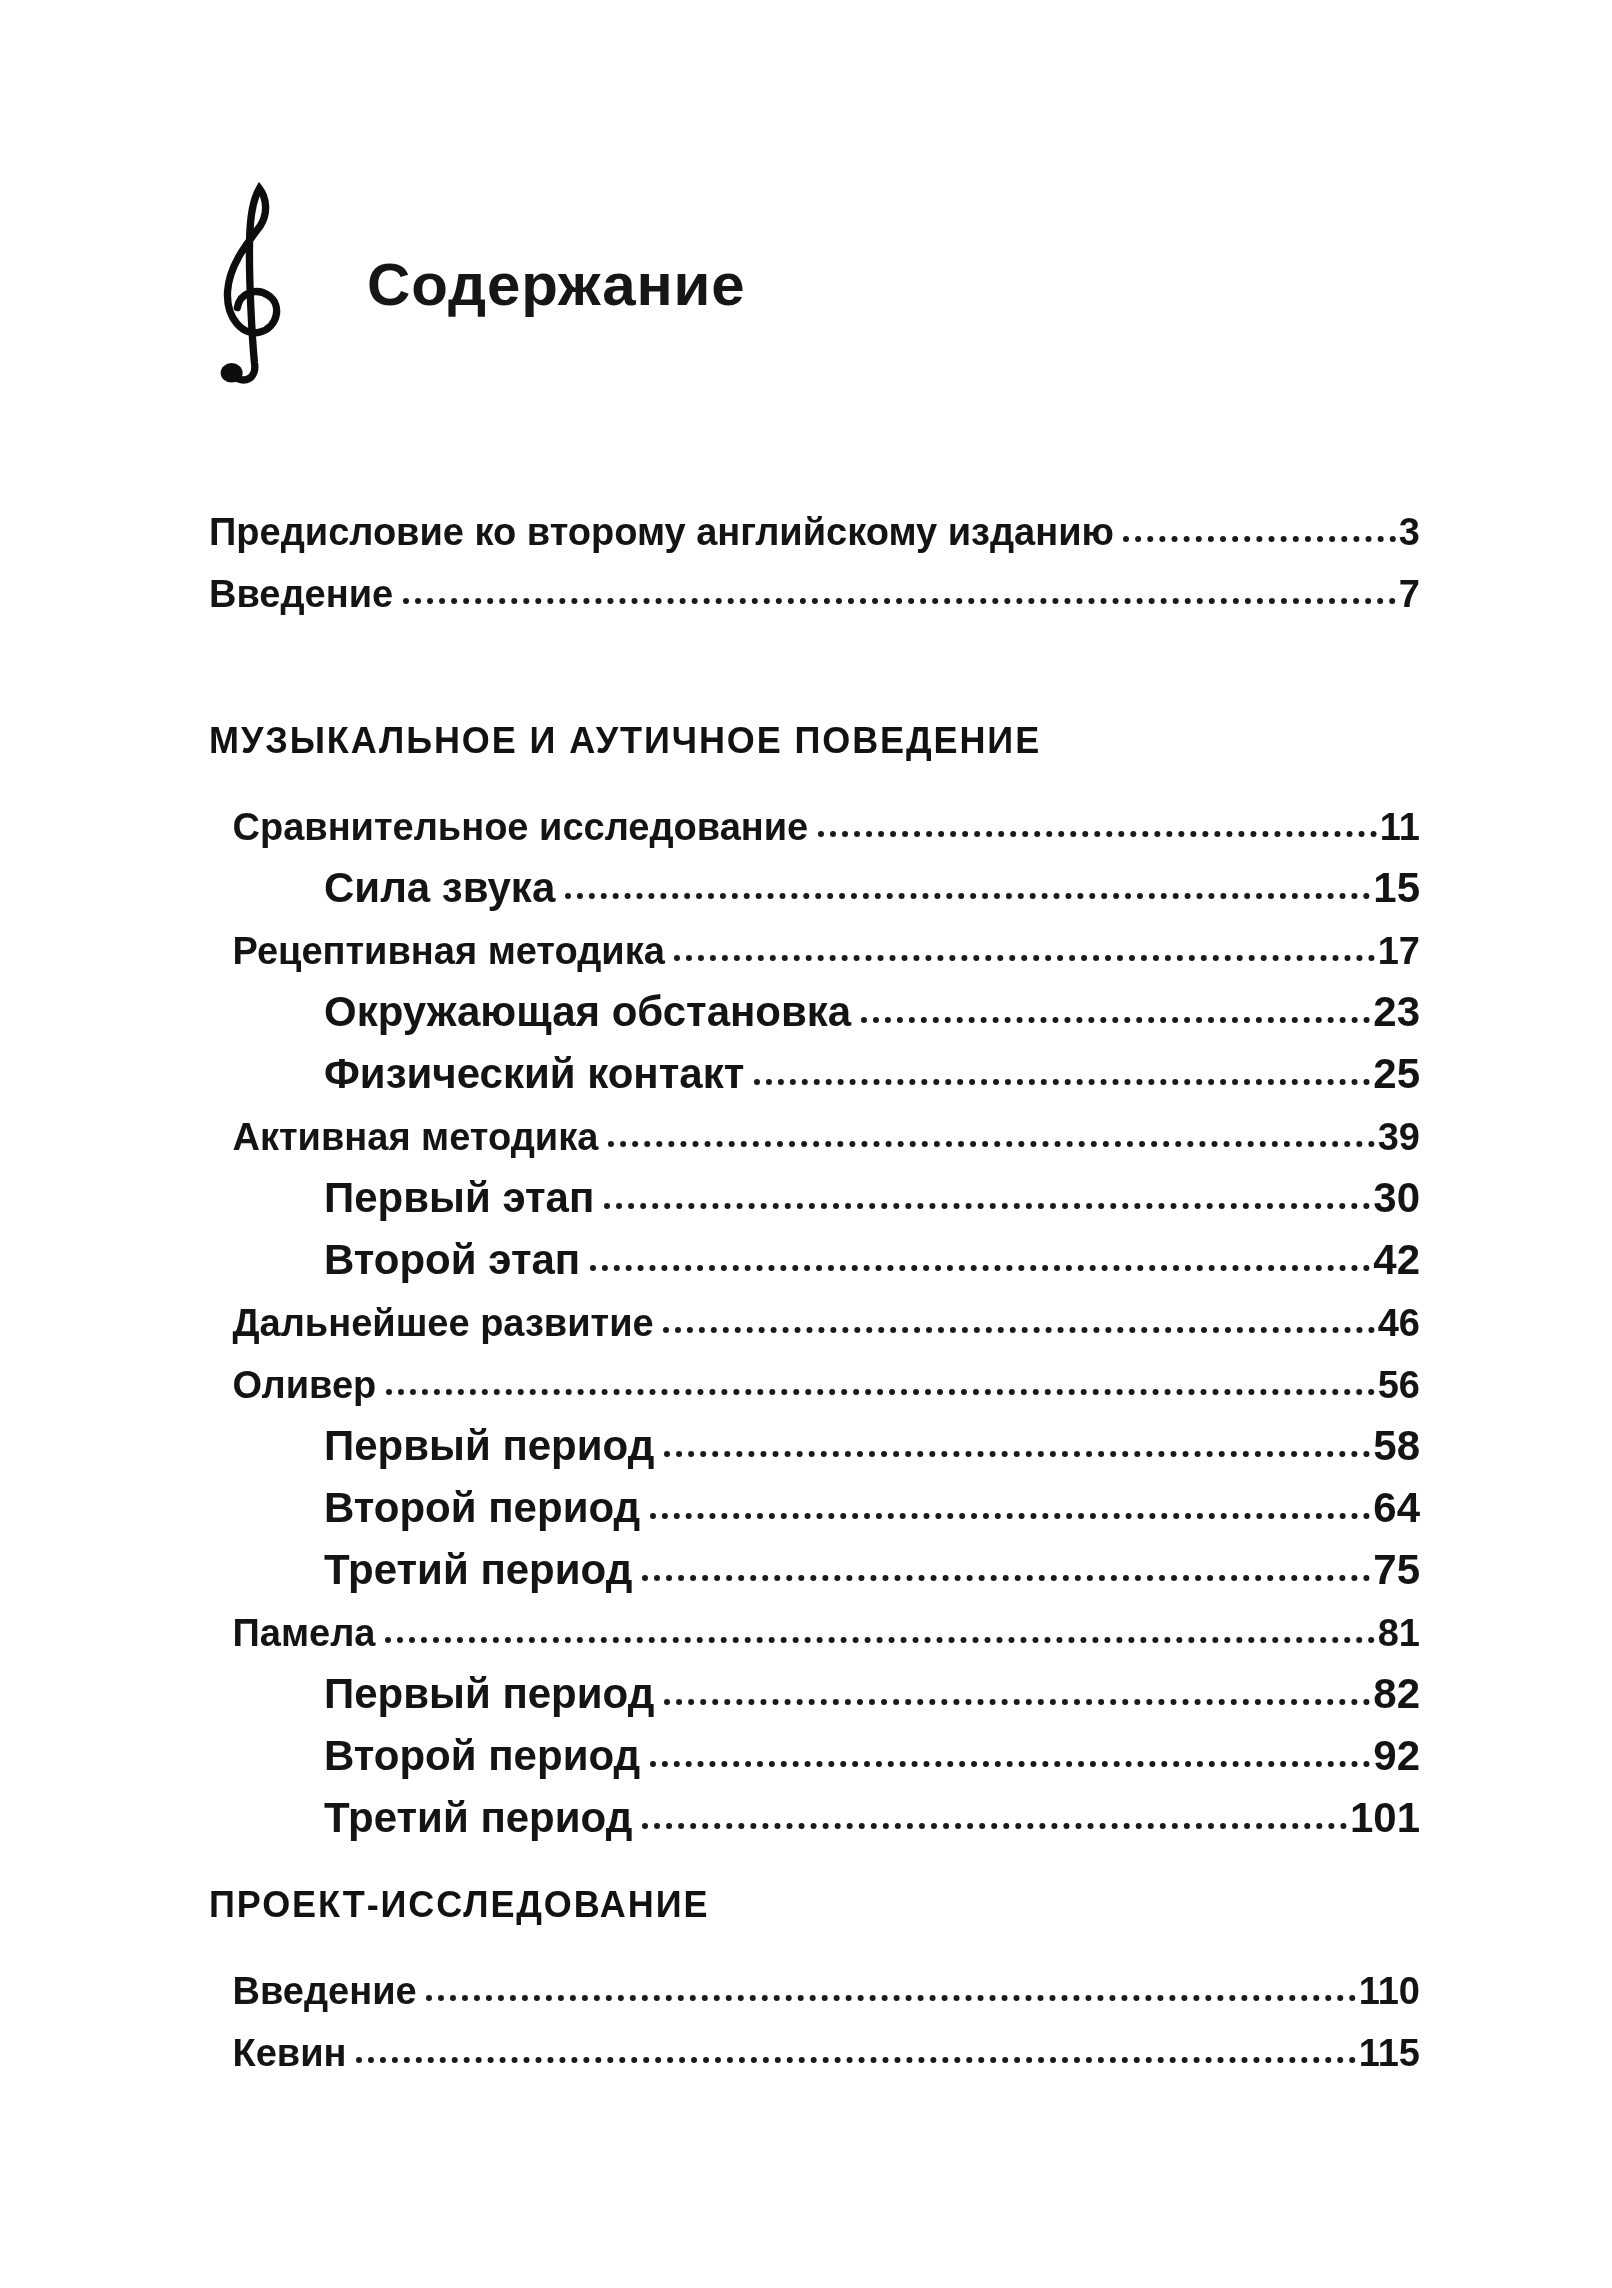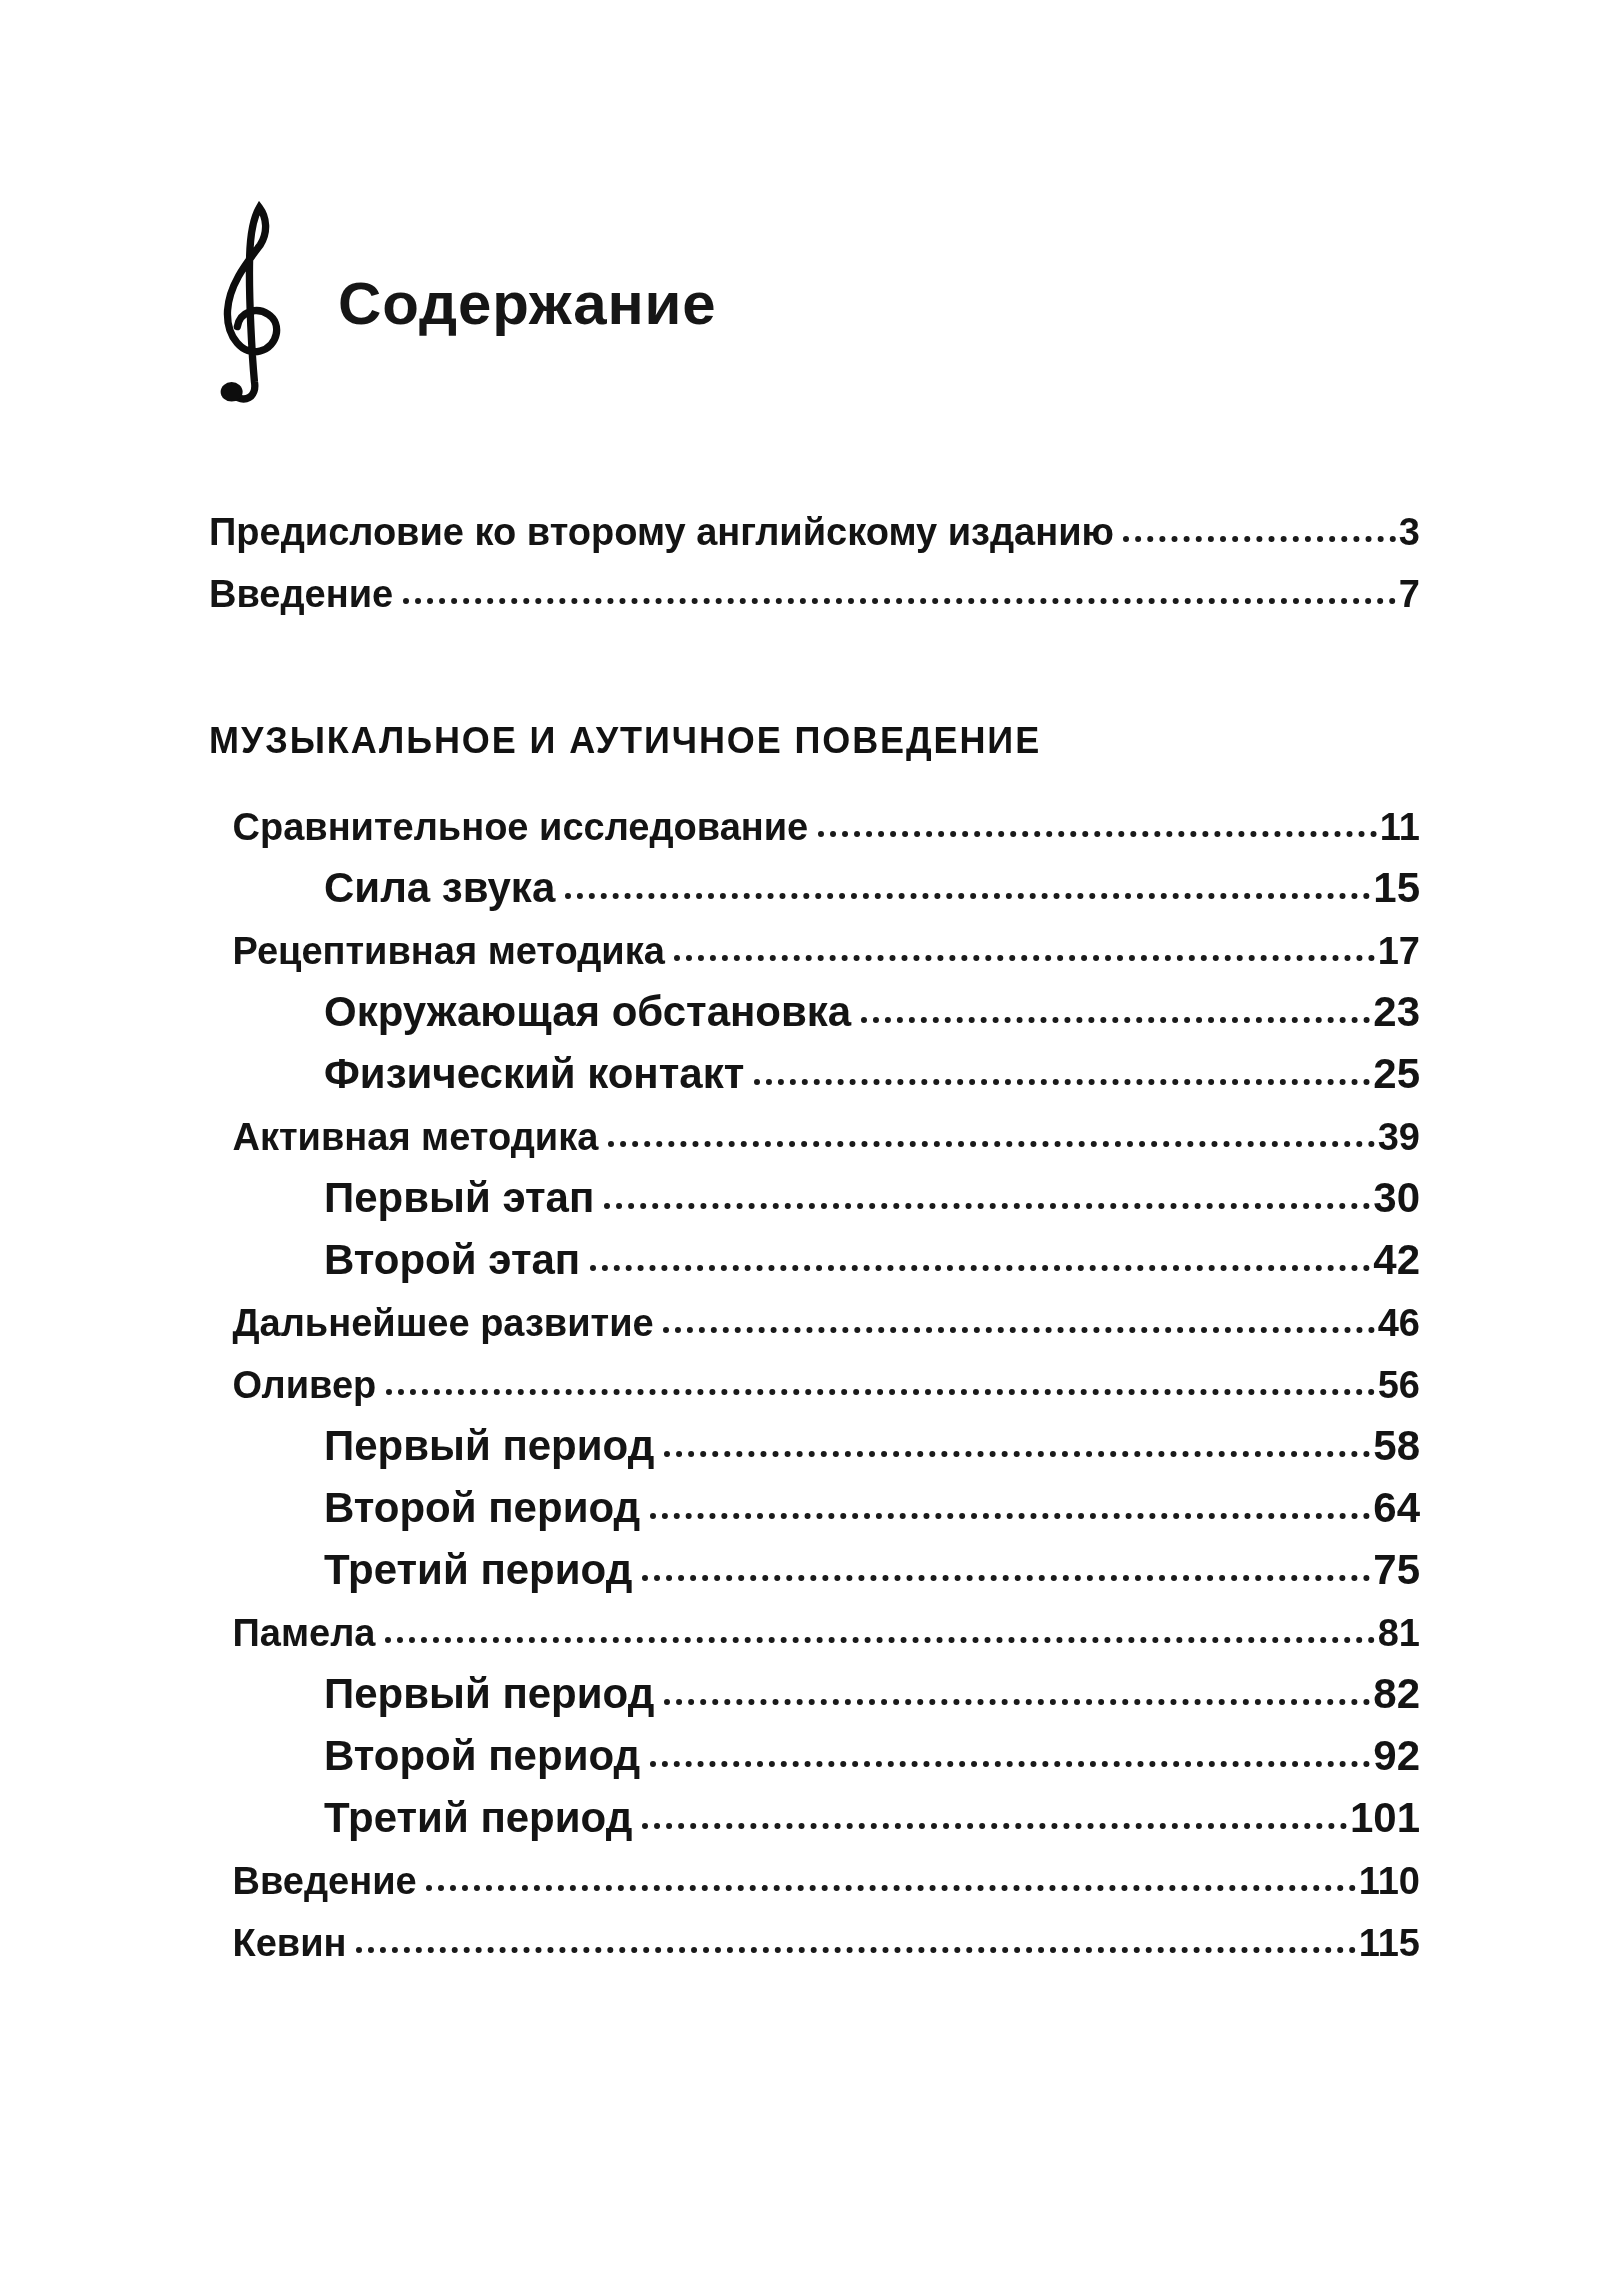--- a/index.html
+++ b/index.html
@@ -10,25 +10,25 @@
   body {
     width: 1613px;
     height: 2288px;
     position: relative;
     font-family: "Liberation Sans", sans-serif;
     color: #141414;
     overflow: hidden;
   }
   .page-header {
     position: absolute;
-    top: 201px;
+    top: 182px;
     left: 202px;
     display: flex;
     align-items: flex-start;
-    gap: 49px;
+    gap: 78px;
   }
   .clef-box {
     width: 87px;
     height: 212px;
     flex: 0 0 auto;
   }
   .page-title {
     margin: 0;
     padding-top: 68px;
     font-size: 60px;
@@ -202,20 +202,21 @@
     <span class="toc-label">Второй период</span>
     <span class="leader"></span>
     <span class="toc-page">92</span>
   </div>
 
   <div class="toc-row lvl2">
     <span class="toc-label">Третий период</span>
     <span class="leader"></span>
     <span class="toc-page">101</span>
   </div>
+<div class="section-heading second">ПРОЕКТ-ИССЛЕДОВАНИЕ</div>
   <div class="toc-row lvl1">
     <span class="toc-label">Введение</span>
     <span class="leader"></span>
     <span class="toc-page">110</span>
   </div>
 
   <div class="toc-row lvl1">
     <span class="toc-label">Кевин</span>
     <span class="leader"></span>
     <span class="toc-page">115</span>

